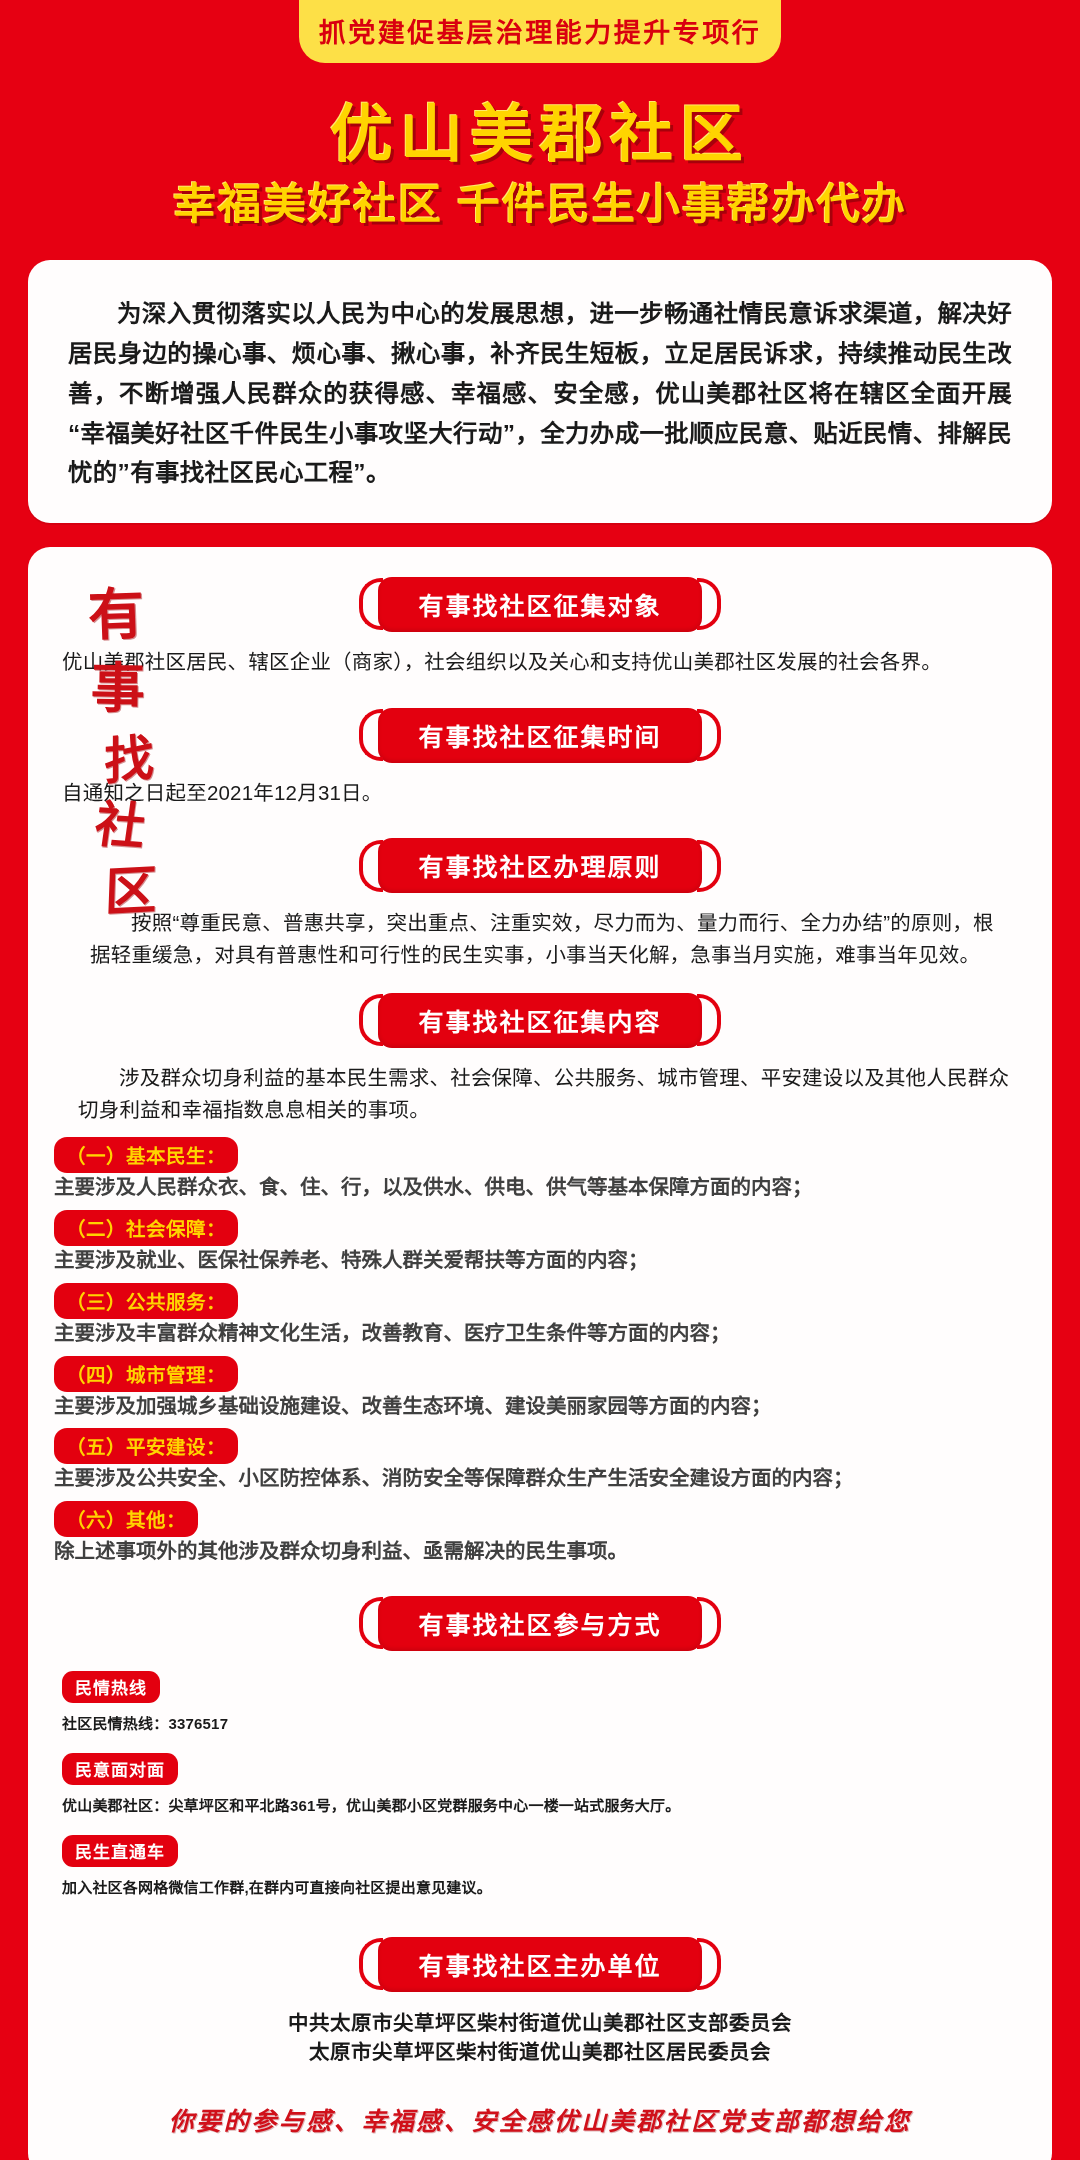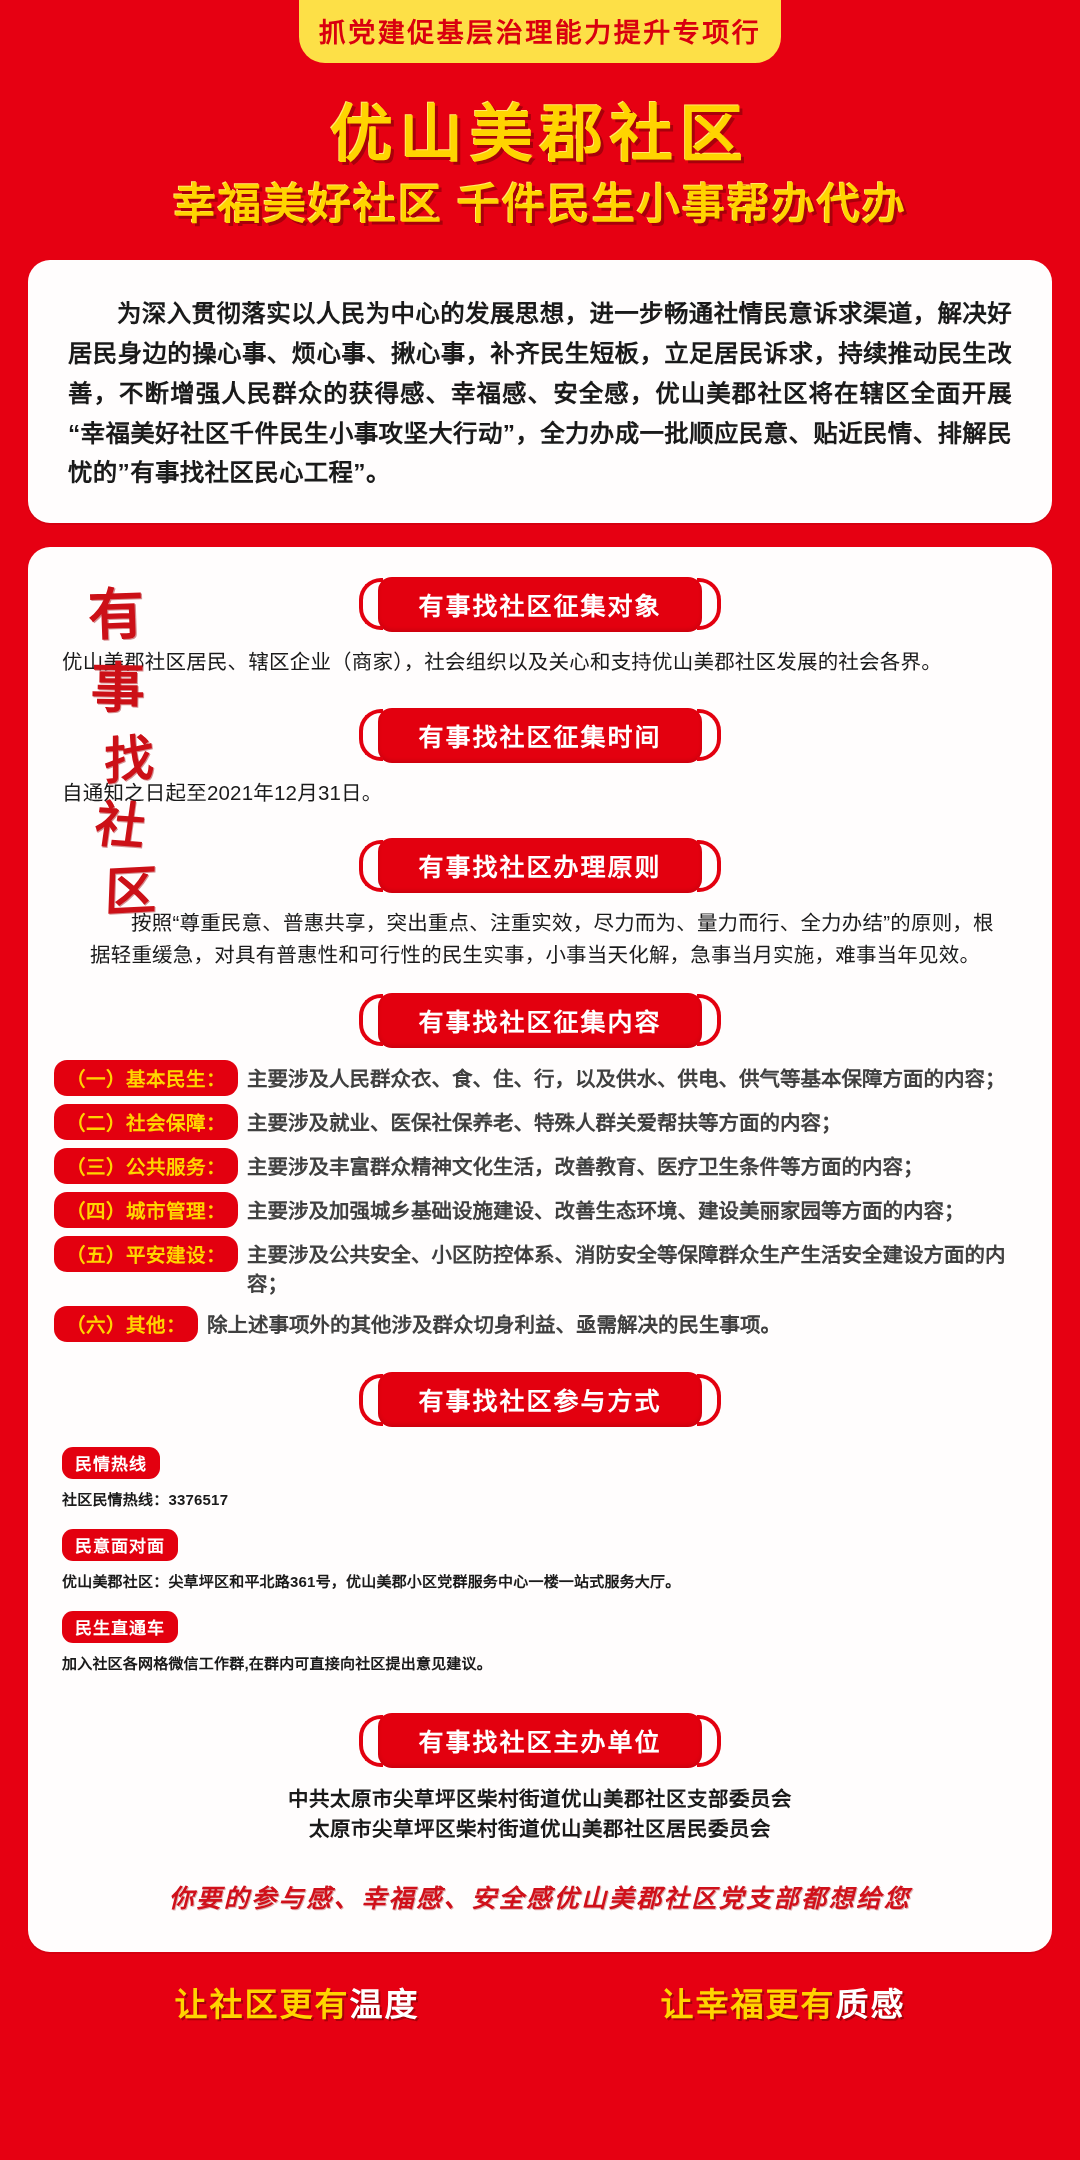--- a/index.html
+++ b/index.html
@@ -145,20 +145,21 @@
   .gap-sm { height: 22px; }
   .gap-md { height: 30px; }
   .gap-lg { height: 40px; }
 
   
   .cat-list { padding: 0 26px; margin-top: 12px; }
   .cat-row {
     display: flex;
     align-items: baseline;
     margin-bottom: 8px;
+    flex-direction: column;
   }
   .cat-tag {
     flex: 0 0 auto;
     background: #e3000f;
     border-radius: 13px;
     padding: 3px 12px 4px;
     font-size: 19.5px;
     font-weight: bold;
     color: #ffd400;
     white-space: nowrap;
@@ -281,20 +282,21 @@
   <div class="pill-row">
     <div class="pill">有事找社区办理原则</div>
   </div>
   <div class="sec-body indent centerish">按照“尊重民意、普惠共享，突出重点、注重实效，尽力而为、量力而行、全力办结”的原则，根据轻重缓急，对具有普惠性和可行性的民生实事，小事当天化解，急事当月实施，难事当年见效。</div>
 
   <div class="gap-sm"></div>
 
   <div class="pill-row">
     <div class="pill">有事找社区征集内容</div>
   </div>
+  <div class="sec-body indent">涉及群众切身利益的基本民生需求、社会保障、公共服务、城市管理、平安建设以及其他人民群众切身利益和幸福指数息息相关的事项。</div>
 
   <div class="cat-list">
     <div class="cat-row">
       <span class="cat-tag"><span class="num">（一）</span><span>基本民生：</span></span>
       <span class="cat-text">主要涉及人民群众衣、食、住、行，以及供水、供电、供气等基本保障方面的内容；</span>
     </div>
     <div class="cat-row">
       <span class="cat-tag"><span class="num">（二）</span><span>社会保障：</span></span>
       <span class="cat-text">主要涉及就业、医保社保养老、特殊人群关爱帮扶等方面的内容；</span>
     </div>

